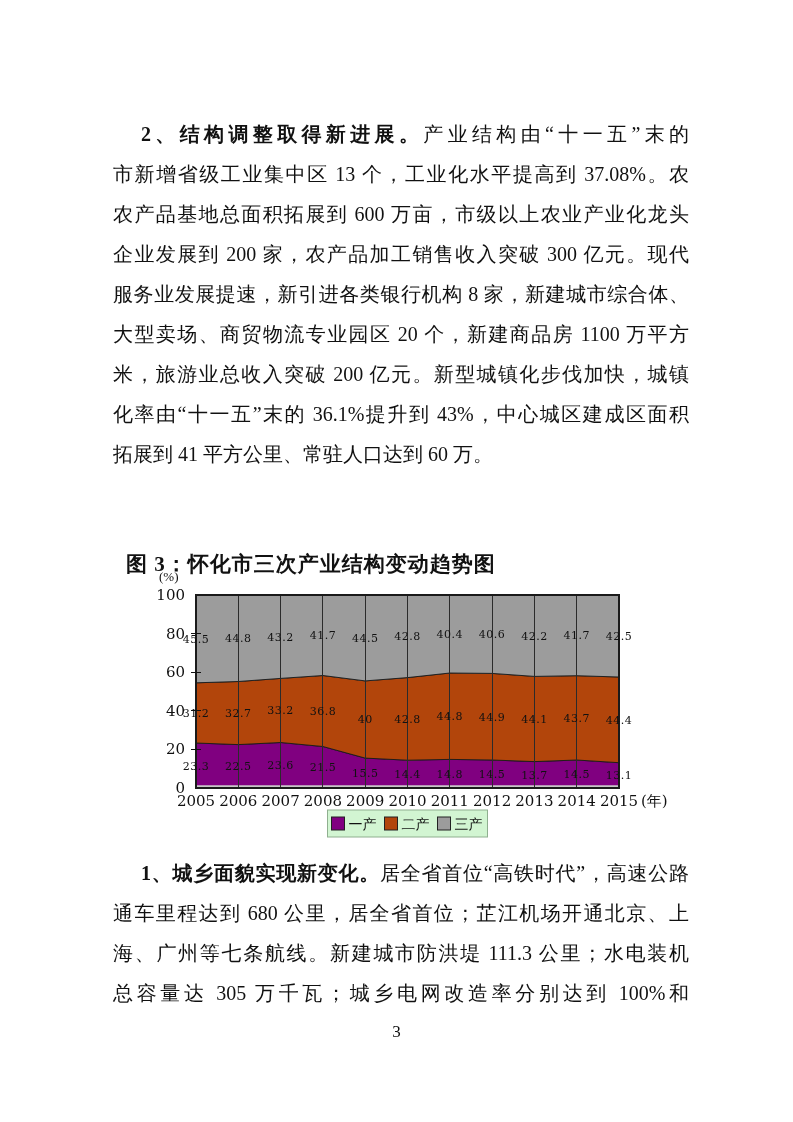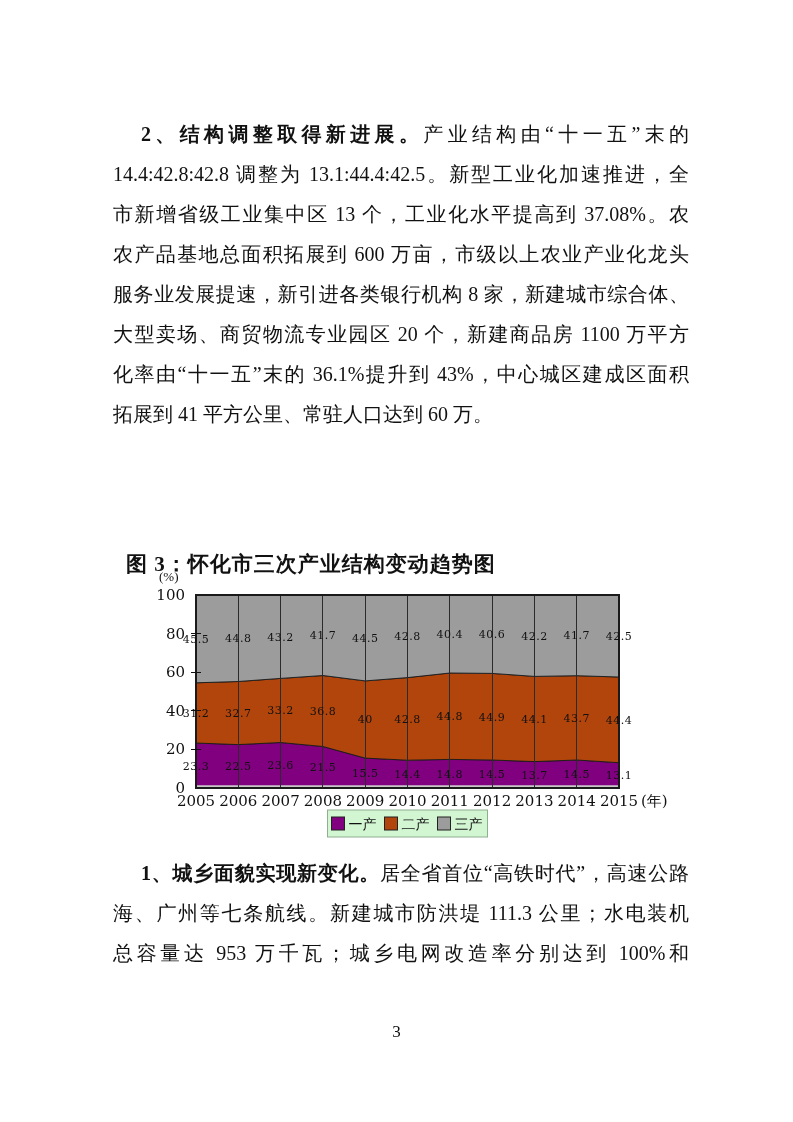--- a/index.html
+++ b/index.html
@@ -24,25 +24,26 @@
   #chart-svg{position:absolute;left:0;top:30px;font-family:"DejaVu Serif","Liberation Serif",serif;}
   .page-num{position:absolute;left:0;top:1022px;width:100%;text-align:center;font-size:17px;}
 </style>
 </head>
 <body>
 
 <div class="page">
 
   <div class="para" id="para1">
     <div class="ln first"><span class="hd">2、结构调整取得新进展。</span><span>产业结构由“十一五”末的</span></div>
-    <div class="ln">14.4:42.8:42.8 调整为 13.1:44.4:42.5。新型工业化加速推进，全</div>
     <div class="ln">市新增省级工业集中区 13 个，工业化水平提高到 37.08%。农</div>
     <div class="ln">农产品基地总面积拓展到 600 万亩，市级以上农业产业化龙头</div>
+    <div class="ln">企业发展到 200 家，农产品加工销售收入突破 300 亿元。现代</div>
     <div class="ln">服务业发展提速，新引进各类银行机构 8 家，新建城市综合体、</div>
     <div class="ln">大型卖场、商贸物流专业园区 20 个，新建商品房 1100 万平方</div>
+    <div class="ln">米，旅游业总收入突破 200 亿元。新型城镇化步伐加快，城镇</div>
     <div class="ln">化率由“十一五”末的 36.1%提升到 43%，中心城区建成区面积</div>
     <div class="ln short">拓展到 41 平方公里、常驻人口达到 60 万。</div>
   </div>
 
   <div class="chart-block">
     <div class="chart-title">图 3：怀化市三次产业结构变动趋势图</div>
     <span class="y-unit">(%)</span>
     <svg id="chart-svg" width="577" height="280" viewBox="0 0 577 280">
         <path d="M83.0,163.0L125.3,164.6L167.6,162.5L209.9,166.5L252.2,178.1L294.5,180.2L336.8,179.4L379.1,180.0L421.4,181.6L463.7,180.0L506.0,182.7L506.0,208.0L463.7,208.0L421.4,208.0L379.1,208.0L336.8,208.0L294.5,208.0L252.2,208.0L209.9,208.0L167.6,208.0L125.3,208.0L83.0,208.0Z" fill="#800080" stroke="#1a1a1a" stroke-width="0.9"></path>
         <path d="M83.0,102.8L125.3,101.5L167.6,98.4L209.9,95.5L252.2,100.9L294.5,97.6L336.8,93.0L379.1,93.4L421.4,96.4L463.7,95.7L506.0,97.0L506.0,182.7L463.7,180.0L421.4,181.6L379.1,180.0L336.8,179.4L294.5,180.2L252.2,178.1L209.9,166.5L167.6,162.5L125.3,164.6L83.0,163.0Z" fill="#B2450B" stroke="#1a1a1a" stroke-width="0.9"></path>
@@ -119,19 +120,20 @@
         <text x="235.5" y="249" font-size="14" fill="#111">一产</text>
         <rect x="271.5" y="237" width="13" height="13" fill="#B2450B" stroke="#222" stroke-width="1"></rect>
         <text x="288.5" y="249" font-size="14" fill="#111">二产</text>
         <rect x="324.5" y="237" width="13" height="13" fill="#9C9C9C" stroke="#222" stroke-width="1"></rect>
         <text x="341.5" y="249" font-size="14" fill="#111">三产</text>
       </svg>
   </div>
 
   <div class="para" id="para2">
     <div class="ln first"><span class="hd">1、城乡面貌实现新变化。</span><span>居全省首位“高铁时代”，高速公路</span></div>
+    <div class="ln">通车里程达到 680 公里，居全省首位；芷江机场开通北京、上</div>
     <div class="ln">海、广州等七条航线。新建城市防洪堤 111.3 公里；水电装机</div>
-    <div class="ln">总容量达 953 万千瓦；城乡电网改造率分别达到 100%和</div>
+    <div class="ln">总容量达 305 万千瓦；城乡电网改造率分别达到 100%和</div>
   </div>
 
   <div class="page-num">3</div>
 
 </div>
 
 </body></html>

